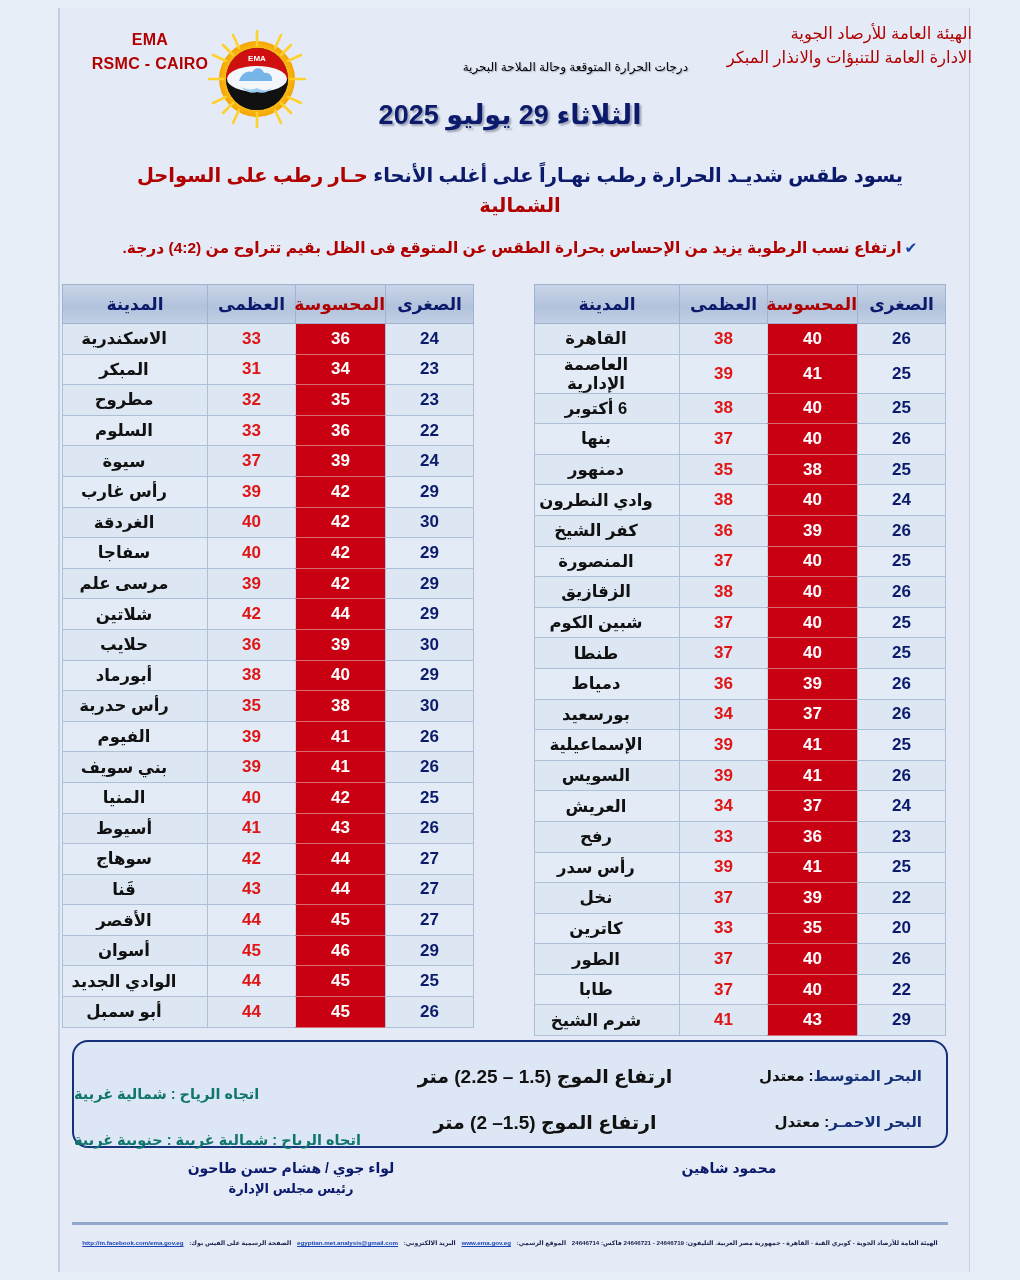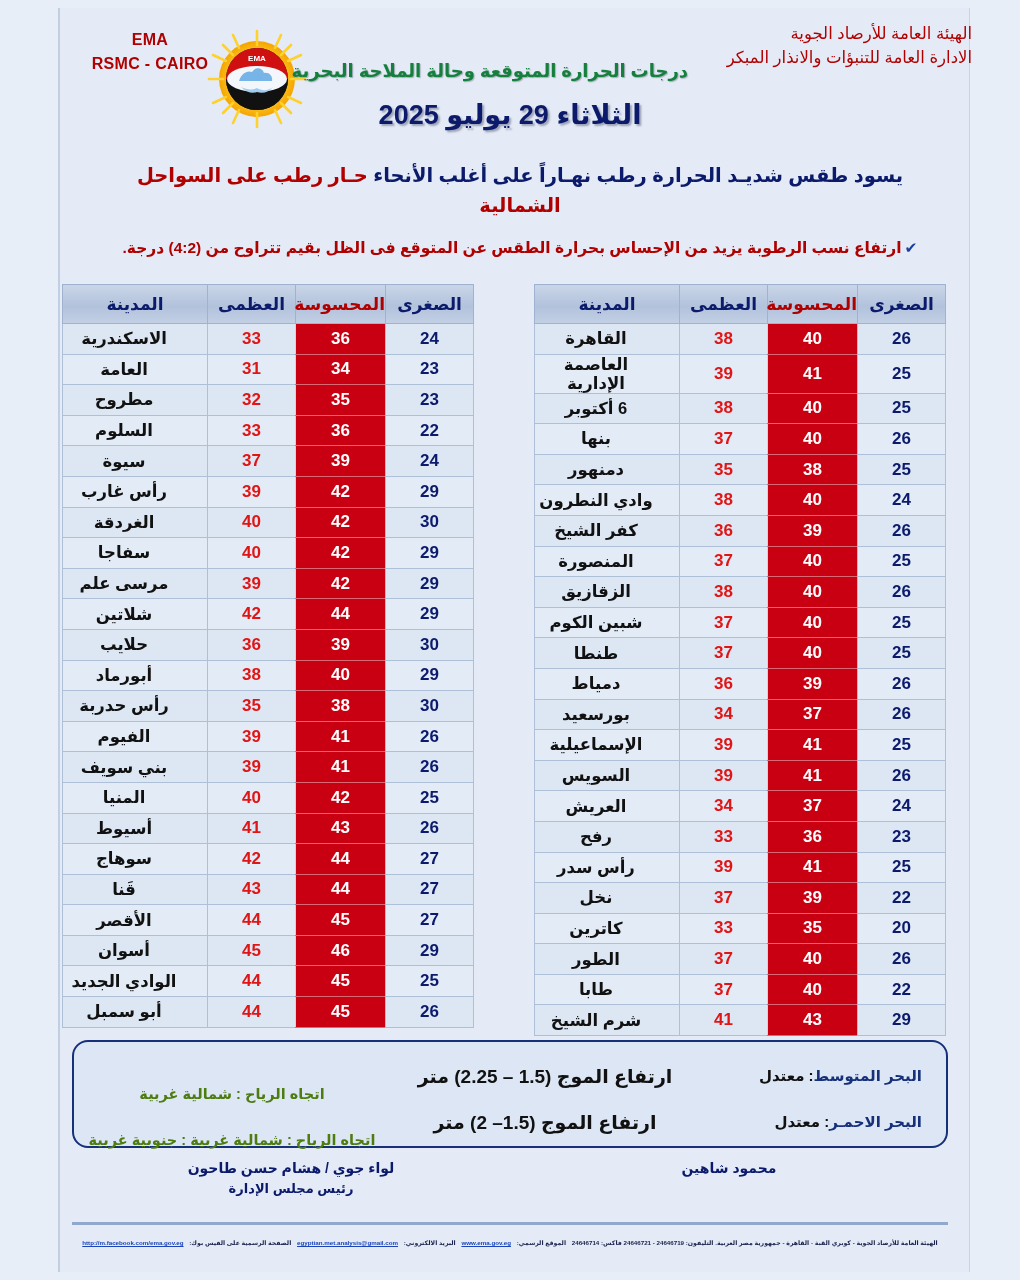--- a/index.html
+++ b/index.html
@@ -33,21 +33,21 @@
   .hdr-left{
     position:absolute;left:70px;top:28px;text-align:center;width:160px;
     color:#b00000;font-weight:bold;font-size:16px;line-height:1.5;
     direction:ltr;letter-spacing:.3px;
   }
   .logo{
     position:absolute;left:203px;top:25px;width:108px;height:108px;
   }
   .subtitle{
     position:absolute;right:332px;top:60px;
-    color:#15803d;font-weight:bold;font-size:18px;white-space:nowrap;
+    color:#000000;font-weight:normal;font-size:12px;white-space:nowrap;
     text-shadow:1px 1px 1px rgba(120,120,140,.55);
   }
   .datetitle{
     position:absolute;left:0;top:99px;width:1020px;text-align:center;
     color:#0b1a6b;font-weight:bold;font-size:27px;
     text-shadow:2px 2px 2px rgba(110,115,140,.6);
   }
 
   
   .summary{
@@ -126,21 +126,21 @@
   .marine-row.r2{top:58px;}
   .m-sea{
     width:250px;text-align:right;padding-right:28px;box-sizing:border-box;
     font-size:15px;font-weight:bold;color:#111;
   }
   .m-sea .nm{color:#16307a;}
   .m-wave{
     width:310px;text-align:center;font-size:19px;font-weight:bold;color:#111;
   }
   .m-wind{
-    width:316px;text-align:center;font-size:14.5px;font-weight:bold;color:#4d7c0f;margin-top:36px;
+    width:316px;text-align:left;font-size:14.5px;font-weight:bold;color:#0f766e;margin-top:36px;
   }
 
   
   .sigs{
     position:absolute;left:72px;top:1158px;width:876px;height:56px;
     display:flex;
   }
   .sig{flex:1;text-align:center;color:#0b1a6b;font-weight:bold;line-height:1.5;}
   .sig .nm{font-size:14px;}
   .sig .ttl{font-size:13px;}
@@ -252,21 +252,21 @@
         <tr>
           <td class="min">24</td>
           <td class="felt">36</td>
           <td class="max">33</td>
           <td class="city">الاسكندرية</td>
         </tr>
         <tr>
           <td class="min">23</td>
           <td class="felt">34</td>
           <td class="max">31</td>
-          <td class="city">العامة</td>
+          <td class="city">المبكر</td>
         </tr>
         <tr>
           <td class="min">23</td>
           <td class="felt">35</td>
           <td class="max">32</td>
           <td class="city">مطروح</td>
         </tr>
         <tr>
           <td class="min">22</td>
           <td class="felt">36</td>

